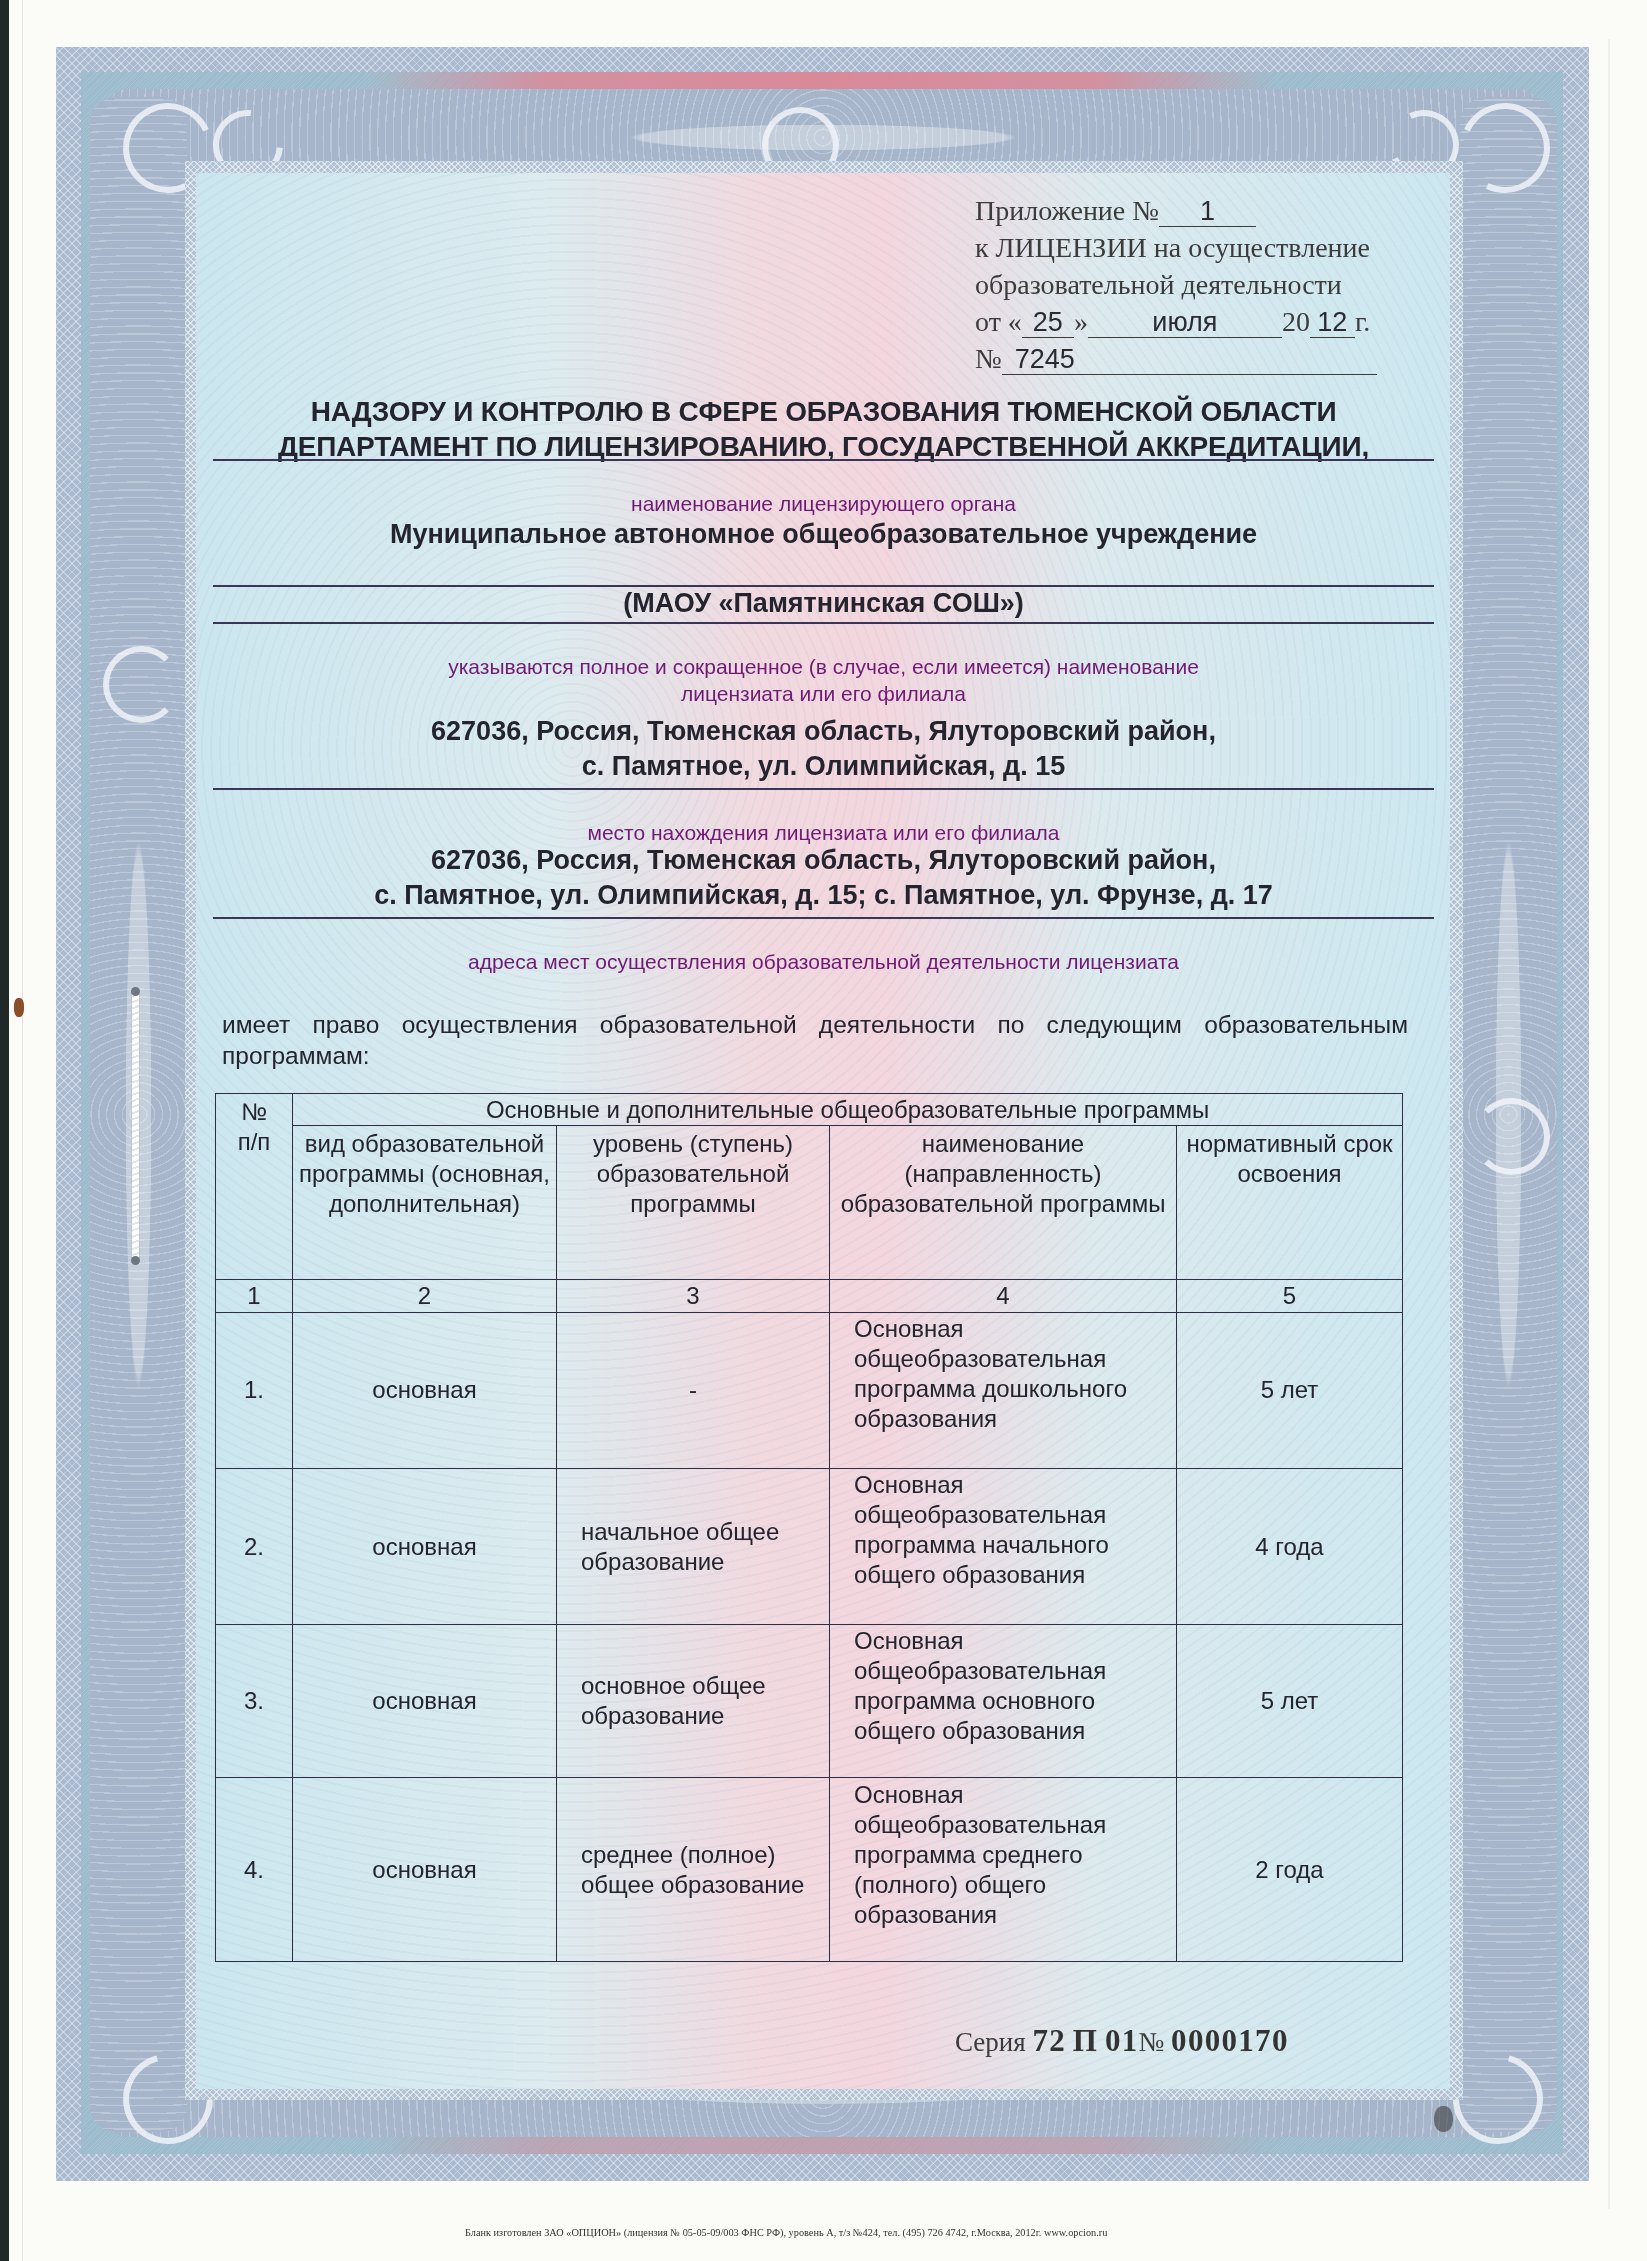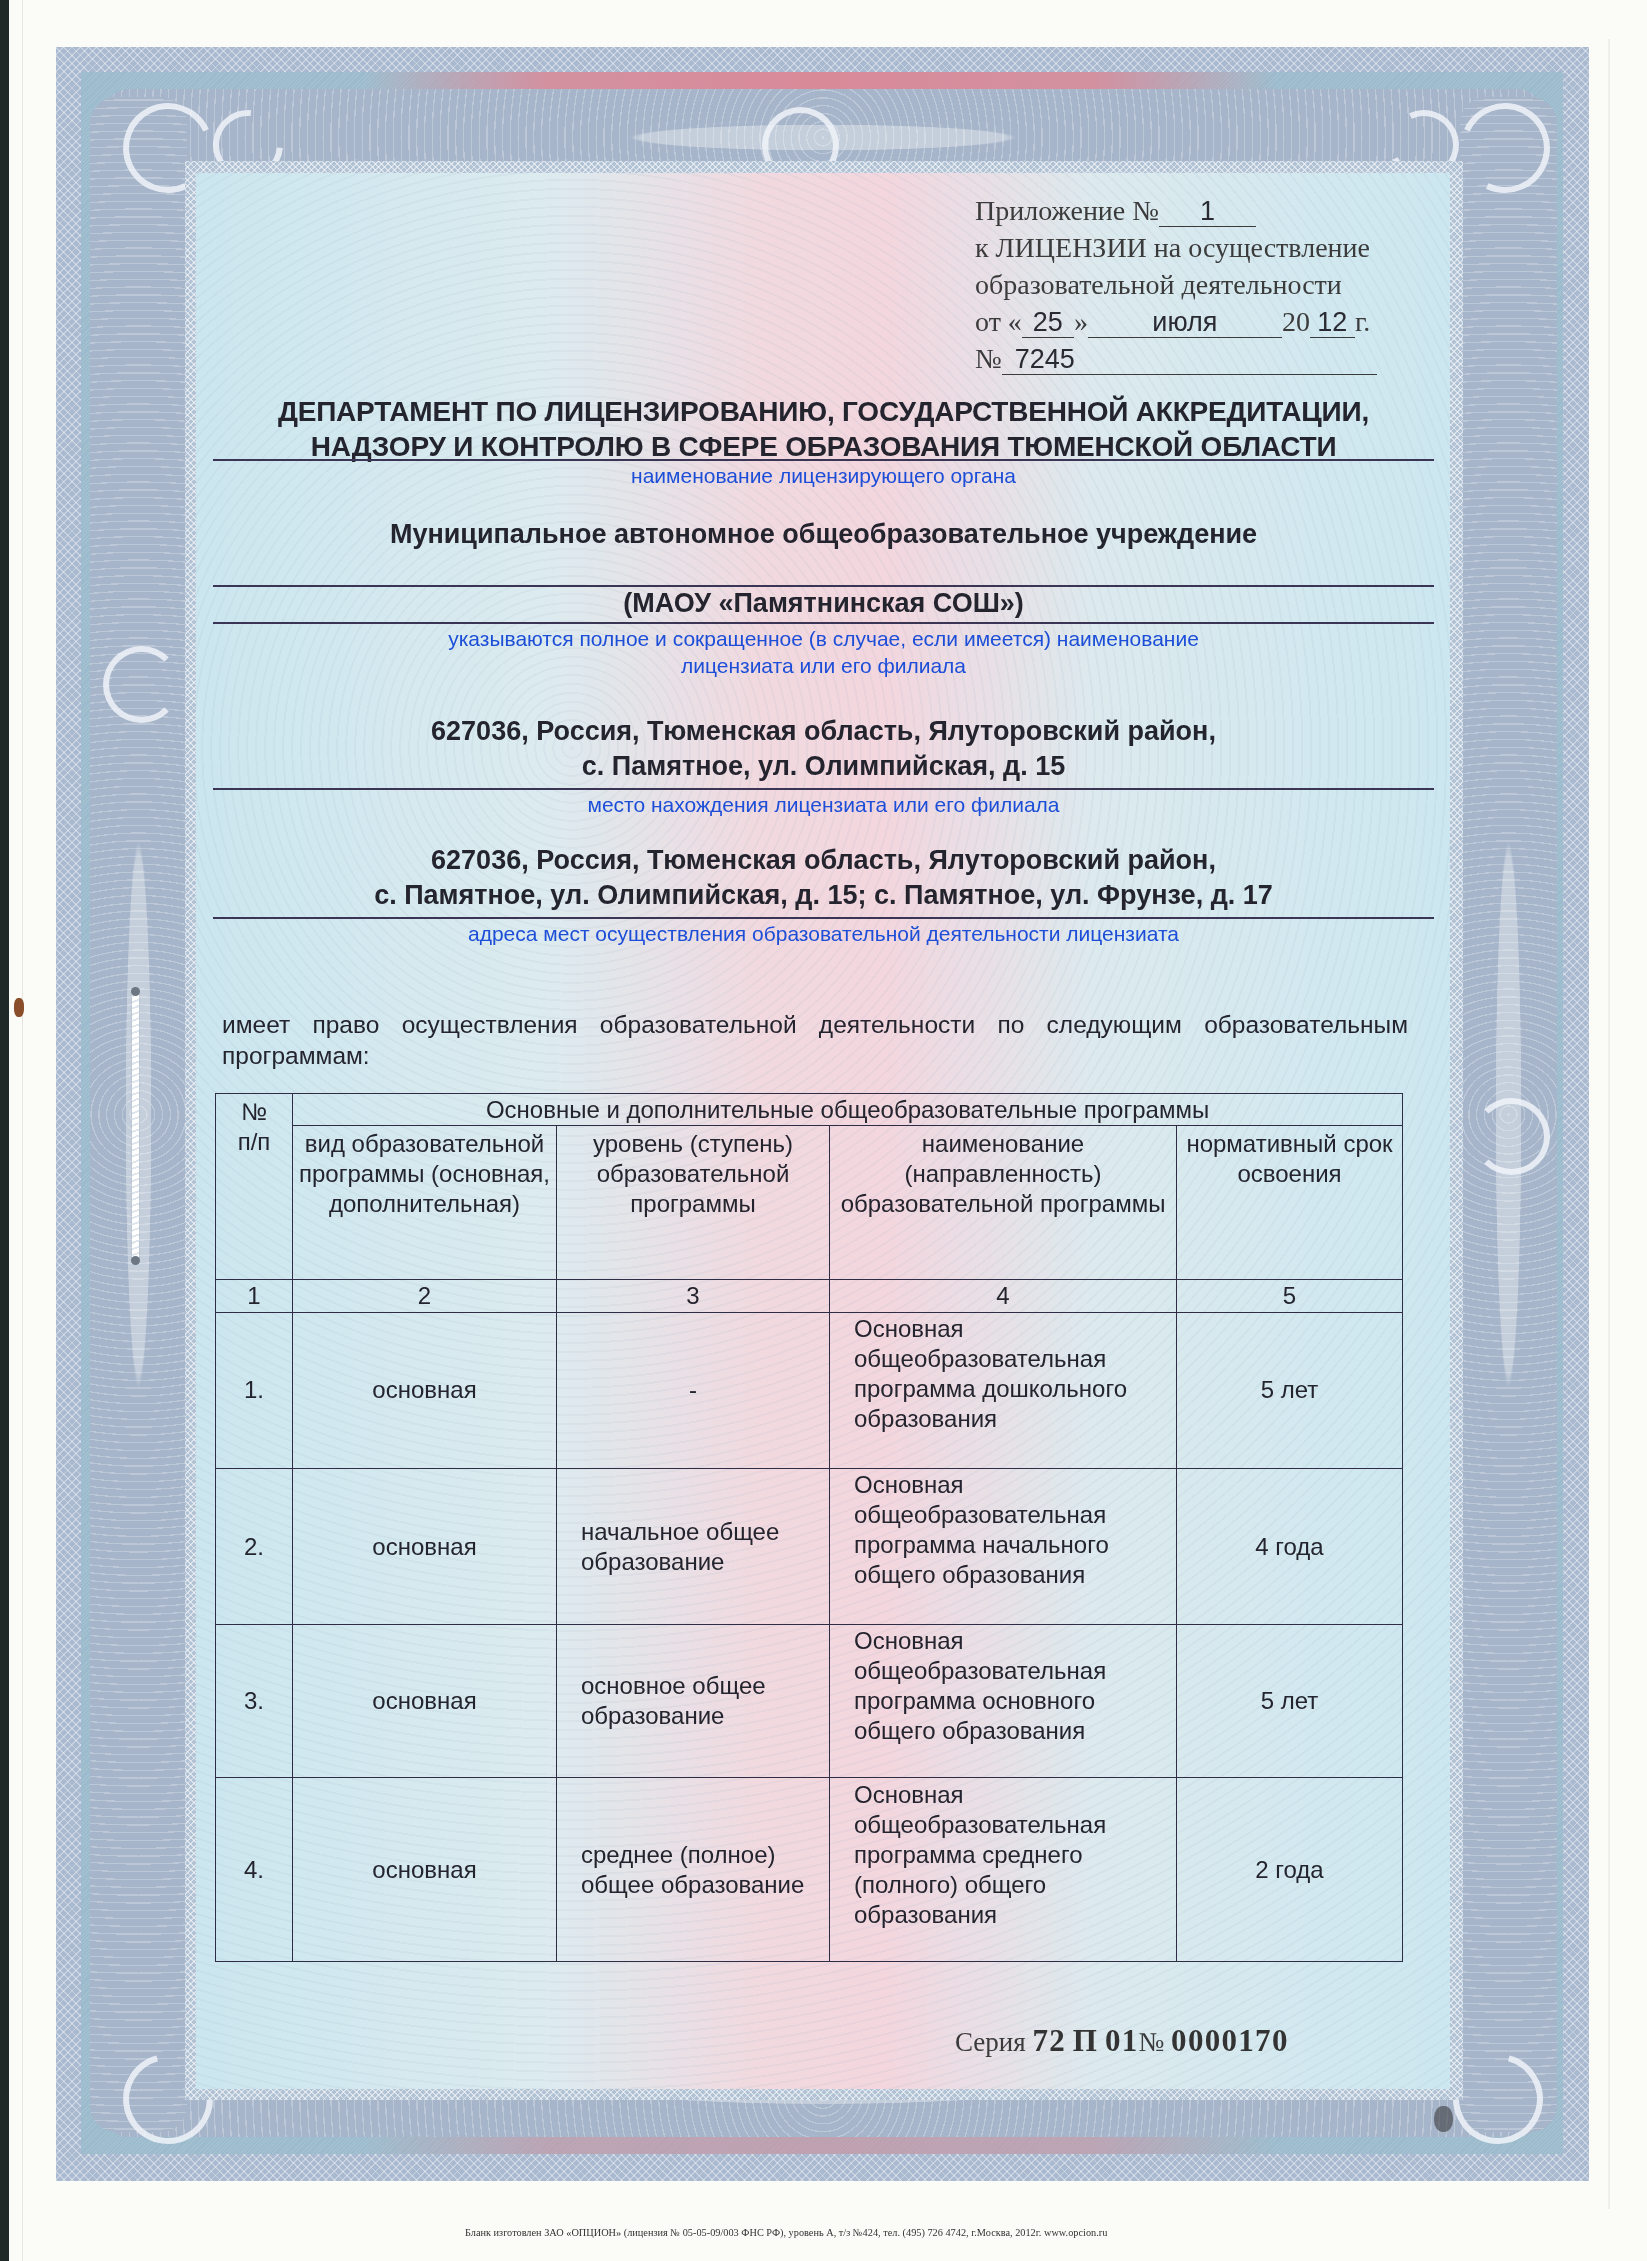--- a/index.html
+++ b/index.html
@@ -73,21 +73,21 @@
   
   .appendix { position:absolute; left:975px; top:192px; font-family:"Liberation Serif", serif; font-size:28px; line-height:37px; color:#3b3b3b; }
   .appendix .line { position:relative; white-space:nowrap; }
   .fill { font-family:"Liberation Sans", sans-serif; color:#2a2a32; font-size:27px; }
   .uline { display:inline-block; border-bottom:1.3px solid #3b3b3b; text-align:center; line-height:30px; vertical-align:baseline; }
 
   
   .block { position:absolute; left:213px; width:1221px; text-align:center; }
   .heading { font-weight:bold; font-size:28px; line-height:35px; color:#24242e; letter-spacing:-0.2px; }
   .rule { position:absolute; left:213px; width:1221px; height:1.9px; background:#3a3555; }
-  .caption { font-size:21px; line-height:27px; color:#1d4ed8; }
+  .caption { font-size:21px; line-height:27px; color:#701a75;margin-top:28px; }
   .main-name { font-weight:bold; font-size:27px; line-height:35px; color:#24242e; }
 
   .para { position:absolute; left:222px; width:1186px; top:1009px; font-size:24.5px; line-height:31px; text-align:justify; text-align-last:left; color:#24242e; }
 
   
   table.programs {
     position:absolute; left:215px; top:1093px; width:1186px;
     border-collapse:collapse; table-layout:fixed;
     font-size:24px; line-height:30px; color:#24242e;
   }
@@ -149,22 +149,22 @@
   <div class="line">образовательной деятельности</div>
   <div class="line">
     <span>от «</span><span class="uline fill" style="width:52px;">25</span><span>»</span><span class="uline fill" style="width:194px;">июля</span><span>20</span><span class="uline fill" style="width:45px;">12</span><span>г.</span>
   </div>
   <div class="line">
     <span>№</span><span class="uline fill" style="width:362px;text-align:left;padding-left:13px;">7245</span>
   </div>
 </div>
 
 <div class="block heading" style="top:394px;">
+  <div>НАДЗОРУ И КОНТРОЛЮ В СФЕРЕ ОБРАЗОВАНИЯ ТЮМЕНСКОЙ ОБЛАСТИ</div>
   <div>ДЕПАРТАМЕНТ ПО ЛИЦЕНЗИРОВАНИЮ, ГОСУДАРСТВЕННОЙ АККРЕДИТАЦИИ,</div>
-  <div>НАДЗОРУ И КОНТРОЛЮ В СФЕРЕ ОБРАЗОВАНИЯ ТЮМЕНСКОЙ ОБЛАСТИ</div>
 </div>
 <div class="rule" style="top:459px;"></div>
 <div class="block caption" style="top:462px;">наименование лицензирующего органа</div>
 
 <div class="block main-name" style="top:517px;">
   <div>Муниципальное автономное общеобразовательное учреждение</div>
 </div>
 <div class="rule" style="top:585px;"></div>
 <div class="block main-name" style="top:586px;">(МАОУ «Памятнинская СОШ»)</div>
 <div class="rule" style="top:622px;"></div>

